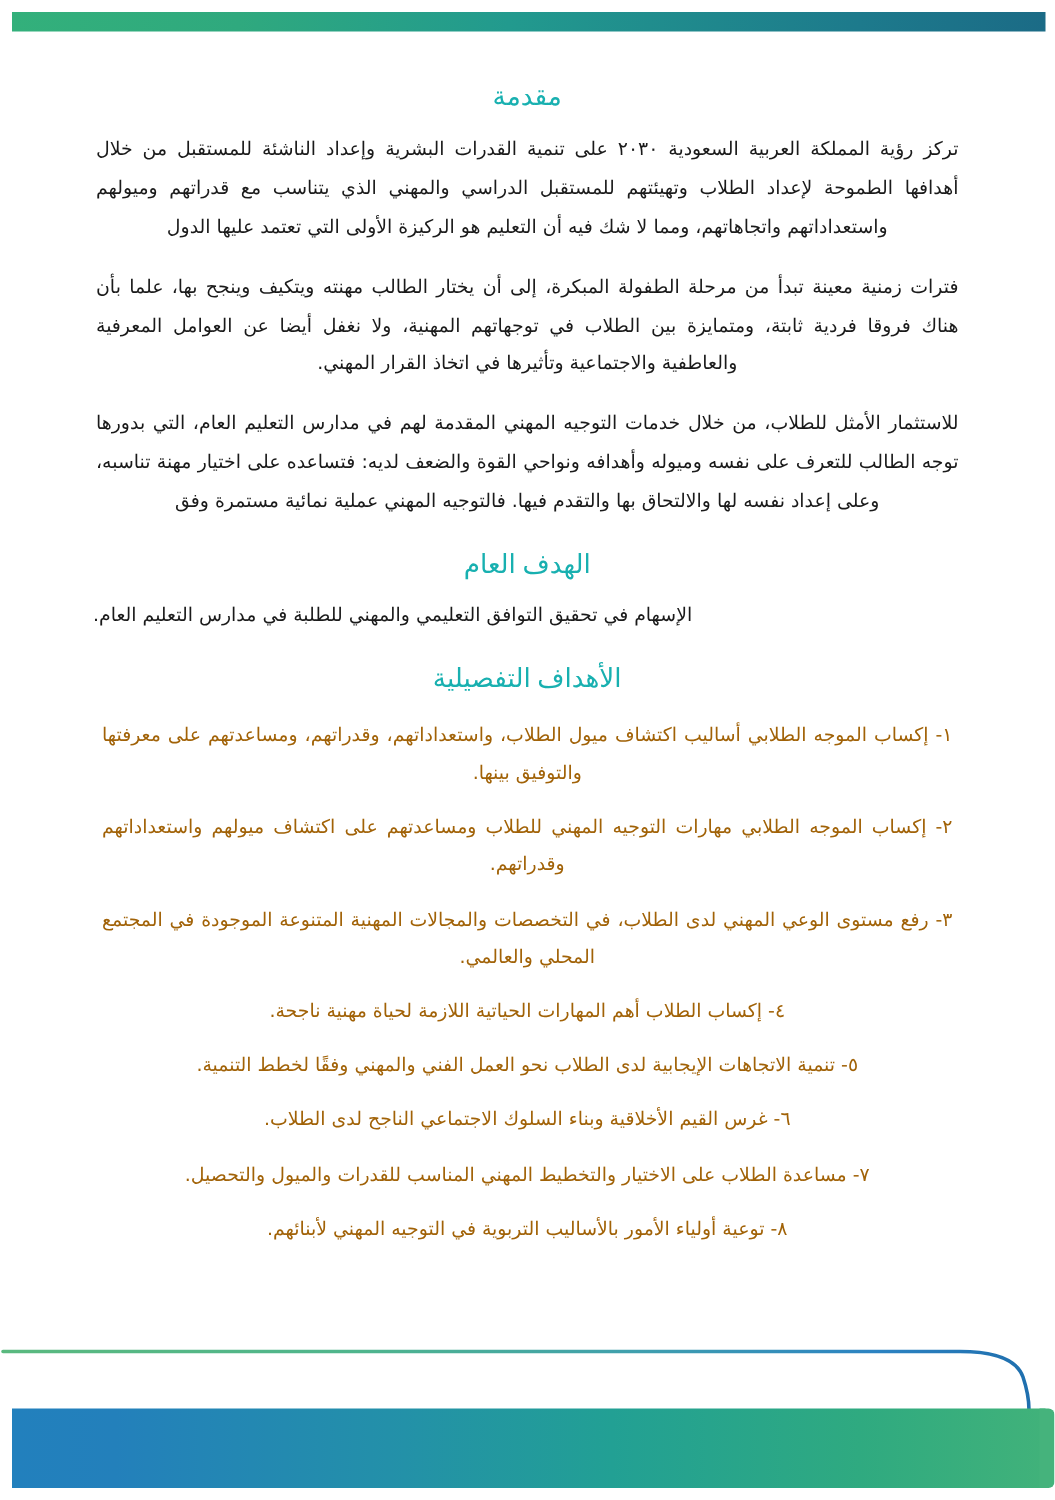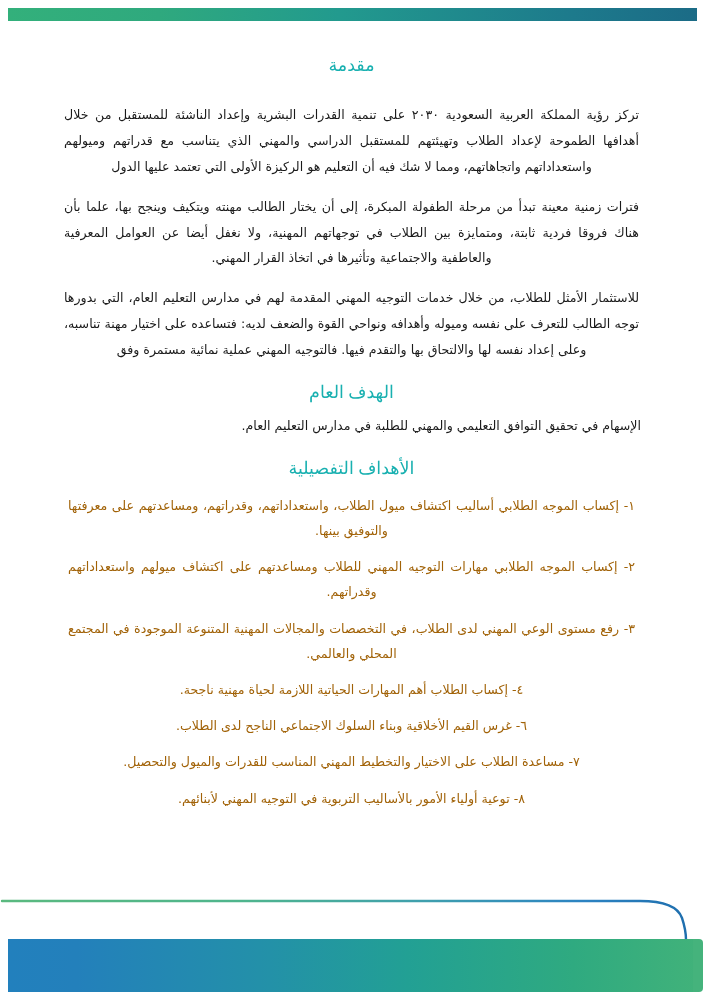--- a/index.html
+++ b/index.html
@@ -43,38 +43,38 @@
 
   .section-heading {
     color: #18b0b0;
     font-size: 17.5px;
     font-weight: normal;
     text-align: center;
     margin: 0;
     line-height: 1.5;
     letter-spacing: 0;
   }
-  .heading-intro { margin-bottom: 24px; }
+  .heading-intro { margin-bottom: 8px; }
   .heading-gap-top { margin-top: 16px; font-family: Liberation Serif, serif; }
 
   p.body-text {
     color: #1a1a1a;
     font-size: 12.6px;
     line-height: 2.05;
     text-align: justify;
     text-align-last: center;
     margin: 0 0 14px 0;
     padding: 0 2px;
   }
 
   p.single-line {
     color: #1a1a1a;
     font-size: 12.6px;
     line-height: 2.05;
-    text-align: right;
+    text-align: left;
     margin: 8px 0 0 0;
   }
 
   ol.detailed-list {
     list-style: none;
     margin: 12px 0 0 0;
     padding: 0;
   }
   ol.detailed-list li {
     color: #a16207;
@@ -142,20 +142,21 @@
 
   <p class="single-line">الإسهام في تحقيق التوافق التعليمي والمهني للطلبة في مدارس التعليم العام.</p>
 
   <h2 class="section-heading heading-gap-top">الأهداف التفصيلية</h2>
 
   <ol class="detailed-list">
     <li>١- إكساب الموجه الطلابي أساليب اكتشاف ميول الطلاب، واستعداداتهم، وقدراتهم، ومساعدتهم على معرفتها والتوفيق بينها.</li>
     <li>٢- إكساب الموجه الطلابي مهارات التوجيه المهني للطلاب ومساعدتهم على اكتشاف ميولهم واستعداداتهم وقدراتهم.</li>
     <li>٣- رفع مستوى الوعي المهني لدى الطلاب، في التخصصات والمجالات المهنية المتنوعة الموجودة في المجتمع المحلي والعالمي.</li>
     <li>٤- إكساب الطلاب أهم المهارات الحياتية اللازمة لحياة مهنية ناجحة.</li>
+    <li>٥- تنمية الاتجاهات الإيجابية لدى الطلاب نحو العمل الفني والمهني وفقًا لخطط التنمية.</li>
     <li>٦- غرس القيم الأخلاقية وبناء السلوك الاجتماعي الناجح لدى الطلاب.</li>
     <li>٧- مساعدة الطلاب على الاختيار والتخطيط المهني المناسب للقدرات والميول والتحصيل.</li>
     <li>٨- توعية أولياء الأمور بالأساليب التربوية في التوجيه المهني لأبنائهم.</li>
   </ol>
 
 </div>
 
 <div class="footer-deco">
 
   <svg class="footer-curve" viewBox="0 0 703 48" preserveAspectRatio="none">

